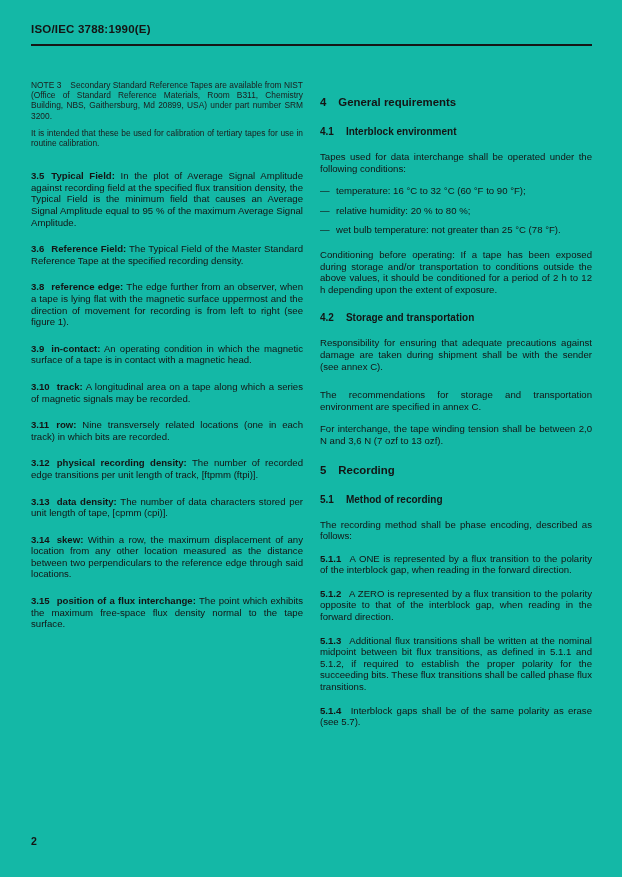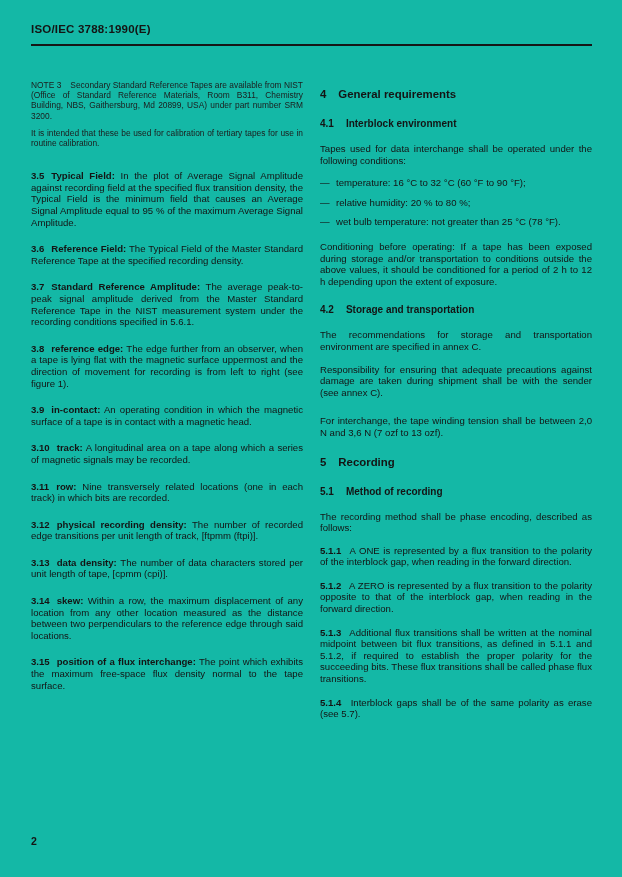--- a/index.html
+++ b/index.html
@@ -58,21 +58,21 @@
     line-height: 11.6px;
     text-align: justify;
     margin-bottom: 15px;
   }
   .def .num  { font-weight: 700; margin-right: 7px; }
   .def .term { font-weight: 700; }
 
   .h1 {
     font-size: 11.4px;
     font-weight: 700;
-    margin: 8px 0 18px;
+    margin: 16px 0 18px;
   }
   .h1.spaced { margin-top: 8px; }
   .h2 {
     font-size: 10px;
     font-weight: 700;
     margin: 2px 0 14px;
   }
   .hnum { margin-right: 12px; }
 
   .para {
@@ -121,21 +121,20 @@
 
     <section class="col">
 
       <p class="note"><span class="note-label">NOTE 3</span><span>Secondary Standard Reference Tapes are available from NIST (Office of Standard Reference Materials, Room B311, Chemistry Building, NBS, Gaithersburg, Md 20899, USA) under part number SRM 3200.</span></p>
       <p class="note last">It is intended that these be used for calibration of tertiary tapes for use in routine calibration.</p>
 
       <p class="def"><span class="num">3.5</span><span class="term">Typical Field:</span> <span>In the plot of Average Signal Amplitude against recording field at the specified flux transition density, the Typical Field is the minimum field that causes an Average Signal Amplitude equal to 95 % of the maximum Average Signal Amplitude.</span></p>
 
       <p class="def"><span class="num">3.6</span><span class="term">Reference Field:</span> <span>The Typical Field of the Master Standard Reference Tape at the specified recording density.</span></p>
 
-      <p class="def"><span class="num">3.7</span><span class="term">Standard Reference Amplitude:</span> <span>The average peak-to-peak signal amplitude derived from the Master Standard Reference Tape in the NIST measurement system under the recording conditions specified in 5.6.1.</span></p>
 
       <p class="def"><span class="num">3.8</span><span class="term">reference edge:</span> <span>The edge further from an observer, when a tape is lying flat with the magnetic surface uppermost and the direction of movement for recording is from left to right (see figure 1).</span></p>
 
       <p class="def"><span class="num">3.9</span><span class="term">in-contact:</span> <span>An operating condition in which the magnetic surface of a tape is in contact with a magnetic head.</span></p>
 
       <p class="def"><span class="num">3.10</span><span class="term">track:</span> <span>A longitudinal area on a tape along which a series of magnetic signals may be recorded.</span></p>
 
       <p class="def"><span class="num">3.11</span><span class="term">row:</span> <span>Nine transversely related locations (one in each track) in which bits are recorded.</span></p>
 
       <p class="def"><span class="num">3.12</span><span class="term">physical recording density:</span> <span>The number of recorded edge transitions per unit length of track, [ftpmm (ftpi)].</span></p>
@@ -166,22 +165,22 @@
         </div>
       <div class="dash-item last">
           <span class="dash">—</span>
           <span class="dash-text">wet bulb temperature: not greater than 25 °C (78 °F).</span>
         </div>
 
       <p class="para sp">Conditioning before operating: If a tape has been exposed during storage and/or transportation to conditions outside the above values, it should be conditioned for a period of 2 h to 12 h depending upon the extent of exposure.</p>
 
       <p class="h2"><span class="hnum">4.2</span><span>Storage and transportation</span></p>
 
+      <p class="para sp">Responsibility for ensuring that adequate precautions against damage are taken during shipment shall be with the sender (see annex C).</p>
       <p class="para">The recommendations for storage and transportation environment are specified in annex C.</p>
-      <p class="para sp">Responsibility for ensuring that adequate precautions against damage are taken during shipment shall be with the sender (see annex C).</p>
 
 
       <p class="para sp">For interchange, the tape winding tension shall be between 2,0 N and 3,6 N (7 ozf to 13 ozf).</p>
 
       <p class="h1 spaced"><span class="hnum">5</span><span>Recording</span></p>
 
       <p class="h2"><span class="hnum">5.1</span><span>Method of recording</span></p>
 
       <p class="para">The recording method shall be phase encoding, described as follows:</p>
 

